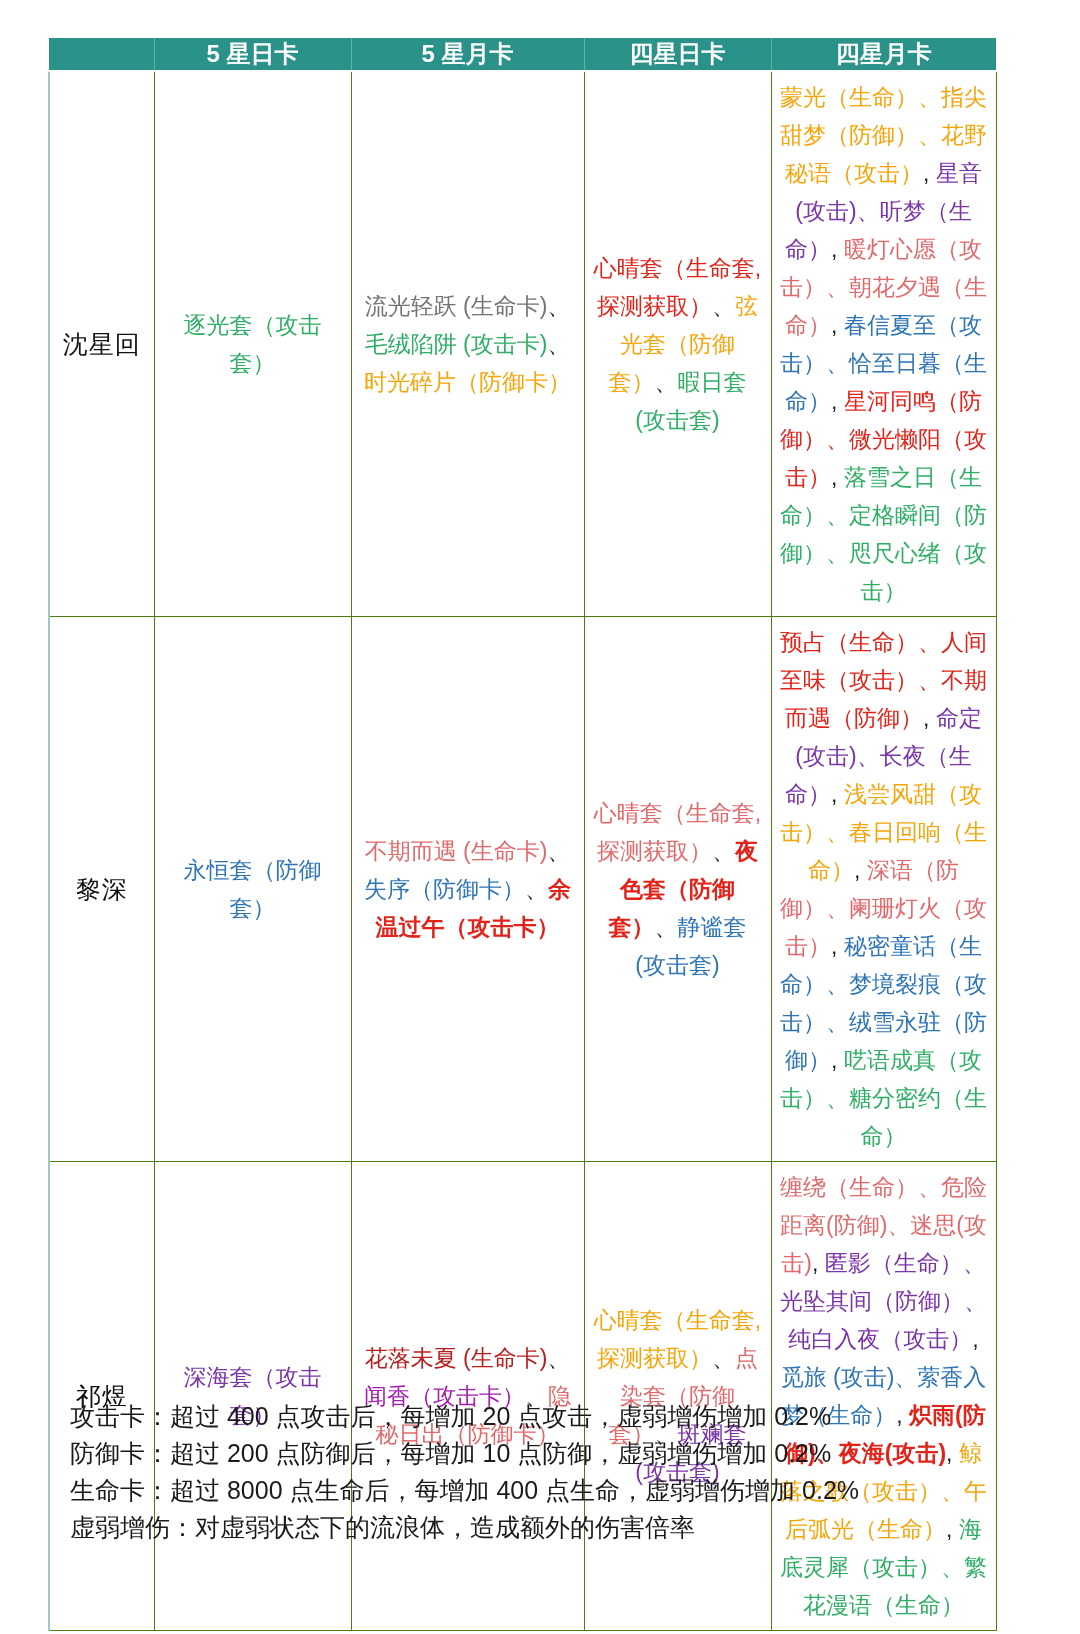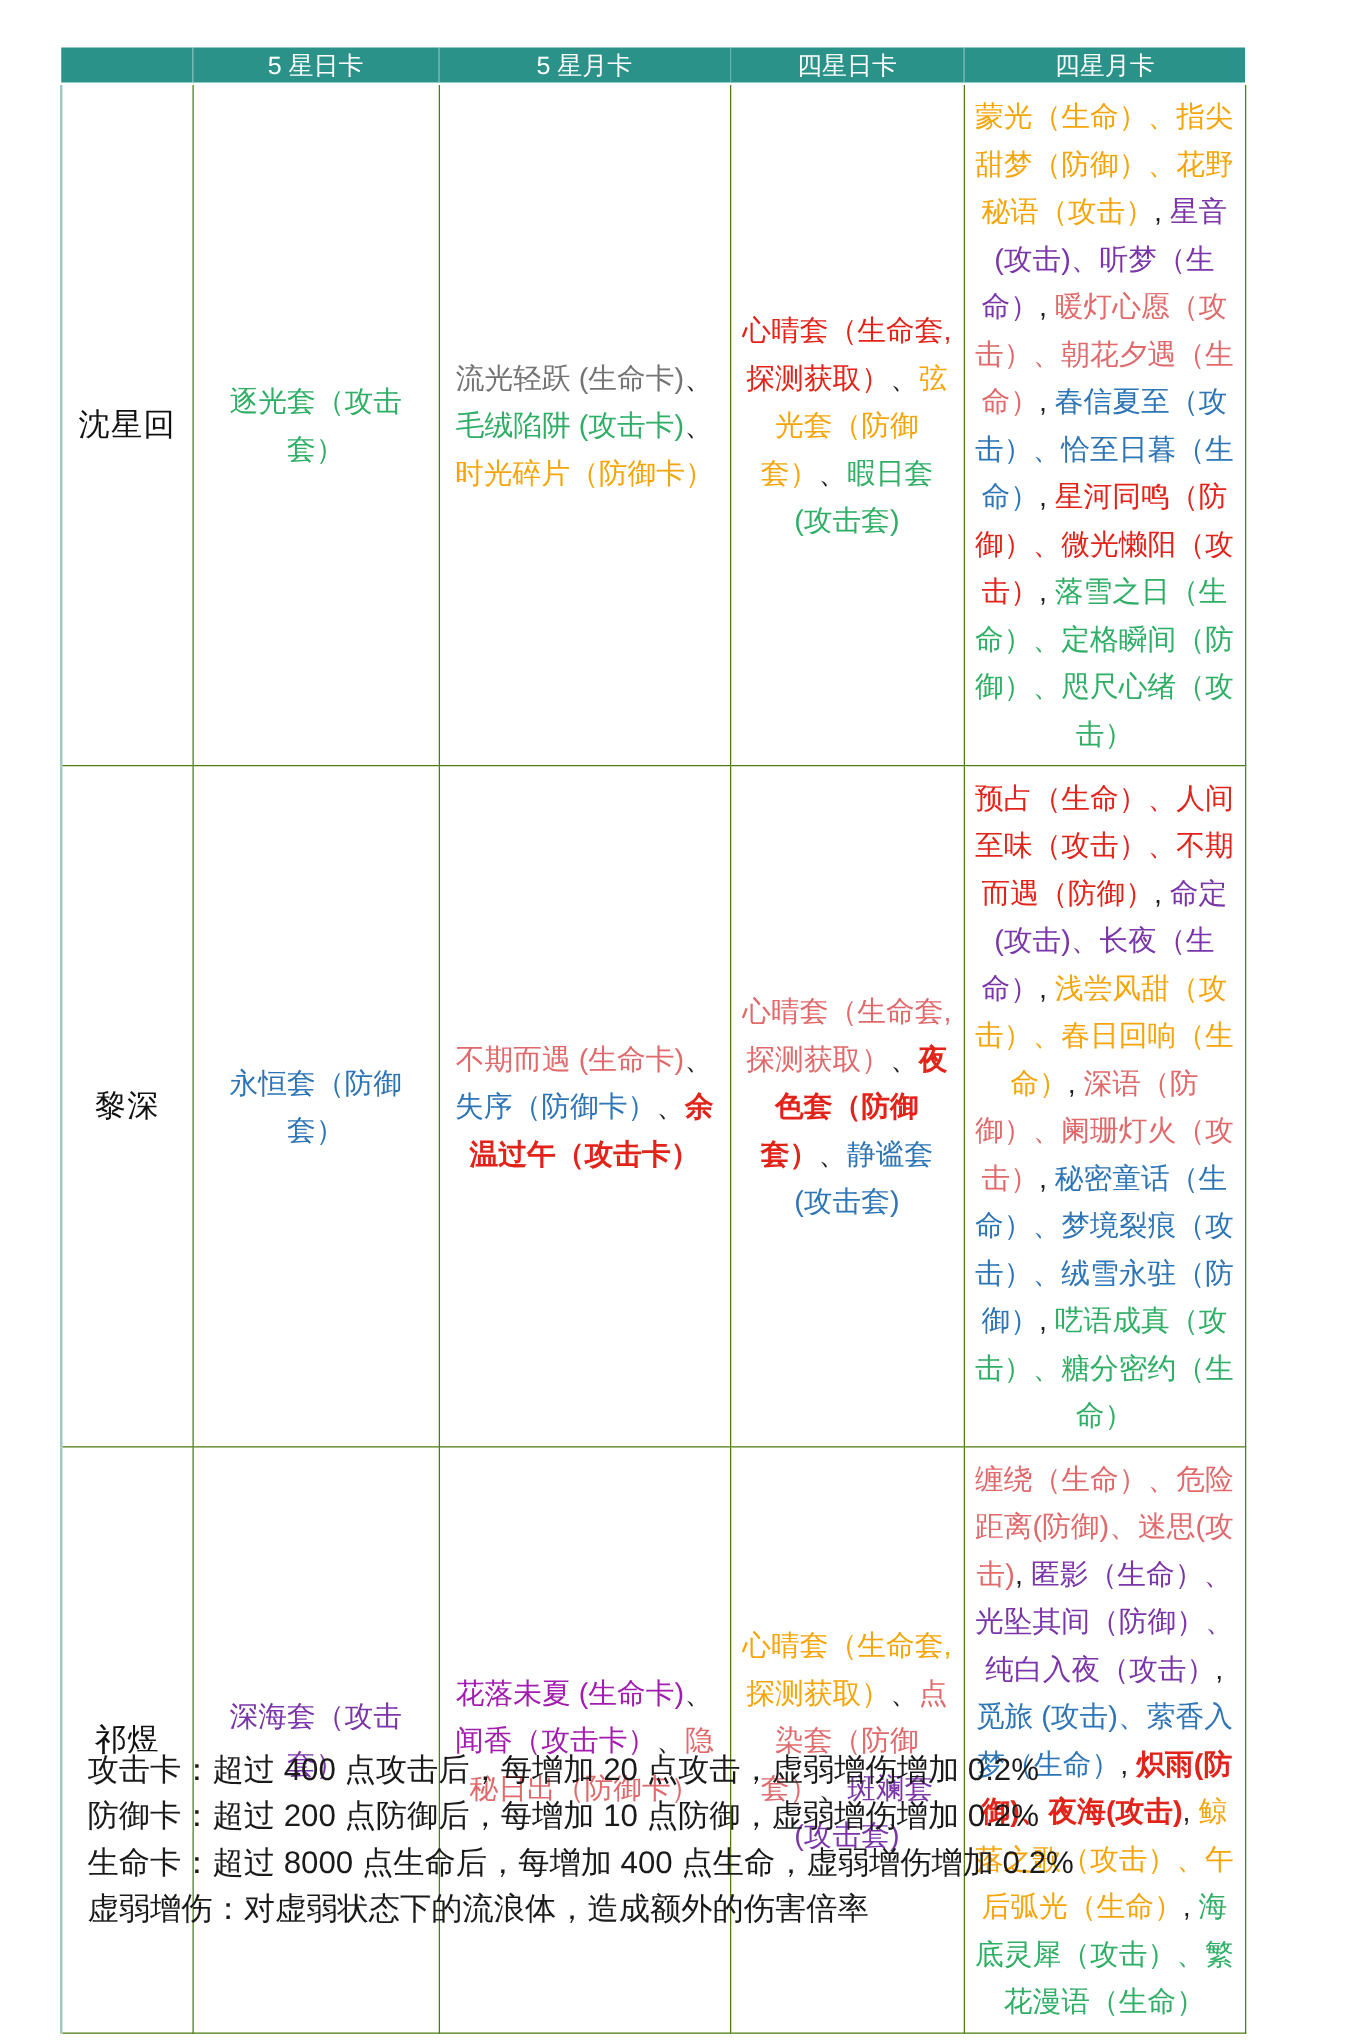--- a/index.html
+++ b/index.html
@@ -5,22 +5,22 @@
   html,body{margin:0;padding:0;}
   body{
     width:1080px;height:1634px;background:#ffffff;position:relative;
     font-family:"Liberation Sans", sans-serif;color:#1a1a1a;
   }
   table.cards{
     position:absolute;left:48px;top:38px;
     border-collapse:collapse;table-layout:fixed;width:947px;
   }
   thead th{
-    background:#2b928a;color:#ffffff;font-weight:400;
-    font-size:20px;height:28px;padding:0;
+    background:#2b928a;color:#ffffff;font-weight:700;
+    font-size:24px;height:28px;padding:0;
     border-right:1px solid rgba(255,255,255,0.28);
     border-bottom:2px solid #ffffff;
   }
   thead th:last-child{border-right:none;margin-left:16px;}
   tbody td{
     border:1px solid #4d7c0f;
     text-align:center;vertical-align:middle;
     font-size:23px;line-height:38px;
     padding:6px 8px;background:#ffffff;
   }
@@ -67,21 +67,21 @@
       <tr>
         <td class="name">黎深</td>
         <td><span style="color: rgb(46, 117, 182);">永恒套（防御套）</span></td>
         <td><span style="color: rgb(224, 105, 107);">不期而遇 (生命卡)</span><span style="color: rgb(31, 31, 31);">、</span><span style="color: rgb(46, 117, 182);">失序（防御卡）</span><span style="color: rgb(31, 31, 31);">、</span><span class="seg-bold" style="color: rgb(226, 35, 26);">余温过午（攻击卡）</span></td>
         <td><span style="color: rgb(224, 105, 107);">心晴套（生命套, 探测获取）</span><span style="color: rgb(31, 31, 31);">、</span><span class="seg-bold" style="color: rgb(226, 35, 26);">夜色套（防御套）</span><span style="color: rgb(31, 31, 31);">、</span><span style="color: rgb(46, 117, 182);">静谧套 (攻击套)</span></td>
         <td><span style="color: rgb(226, 35, 26);">预占（生命）、人间至味（攻击）、不期而遇（防御）</span><span style="color: rgb(31, 31, 31);">, </span><span style="color: rgb(122, 53, 168);">命定 (攻击)、长夜（生命）</span><span style="color: rgb(31, 31, 31);">, </span><span style="color: rgb(245, 165, 10);">浅尝风甜（攻击）、春日回响（生命）</span><span style="color: rgb(31, 31, 31);">, </span><span style="color: rgb(224, 105, 107);">深语（防御）、阑珊灯火（攻击）</span><span style="color: rgb(31, 31, 31);">, </span><span style="color: rgb(46, 117, 182);">秘密童话（生命）、梦境裂痕（攻击）、绒雪永驻（防御）</span><span style="color: rgb(31, 31, 31);">, </span><span style="color: rgb(47, 174, 101);">呓语成真（攻击）、糖分密约（生命）</span></td>
       </tr>
       <tr>
         <td class="name">祁煜</td>
         <td><span style="color: rgb(122, 53, 168);">深海套（攻击套）</span></td>
-        <td><span style="color: #a21caf;">花落未夏 (生命卡)</span><span style="color: rgb(31, 31, 31);">、</span><span style="color: #a21caf;">闻香（攻击卡）</span><span style="color: rgb(31, 31, 31);">、</span><span style="color: rgb(224, 105, 107);">隐秘日出（防御卡）</span></td>
+        <td><span style="color: #b91c1c;">花落未夏 (生命卡)</span><span style="color: rgb(31, 31, 31);">、</span><span style="color: #a21caf;">闻香（攻击卡）</span><span style="color: rgb(31, 31, 31);">、</span><span style="color: rgb(224, 105, 107);">隐秘日出（防御卡）</span></td>
         <td><span style="color: rgb(245, 165, 10);">心晴套（生命套, 探测获取）</span><span style="color: rgb(31, 31, 31);">、</span><span style="color: rgb(224, 105, 107);">点染套（防御套）</span><span style="color: rgb(31, 31, 31);">、</span><span style="color: rgb(122, 53, 168);">斑斓套 (攻击套)</span></td>
         <td><span style="color: rgb(224, 105, 107);">缠绕（生命）、危险距离(防御)、迷思(攻击)</span><span style="color: rgb(31, 31, 31);">, </span><span style="color: rgb(122, 53, 168);">匿影（生命）、光坠其间（防御）、纯白入夜（攻击）</span><span style="color: rgb(31, 31, 31);">, </span><span style="color: rgb(46, 117, 182);">觅旅 (攻击)、萦香入梦（生命）</span><span style="color: rgb(31, 31, 31);">, </span><span class="seg-bold" style="color: rgb(226, 35, 26);">炽雨(防御)、夜海(攻击)</span><span style="color: rgb(31, 31, 31);">, </span><span style="color: rgb(245, 165, 10);">鲸落之歌（攻击）、午后弧光（生命）</span><span style="color: rgb(31, 31, 31);">, </span><span style="color: rgb(47, 174, 101);">海底灵犀（攻击）、繁花漫语（生命）</span></td>
       </tr>
     </tbody>
 </table>
 
 <div class="footnotes">
   <div>攻击卡：超过 400 点攻击后，每增加 20 点攻击，虚弱增伤增加 0.2%</div>
   <div>防御卡：超过 200 点防御后，每增加 10 点防御，虚弱增伤增加 0.2%</div>
   <div>生命卡：超过 8000 点生命后，每增加 400 点生命，虚弱增伤增加 0.2%</div>

